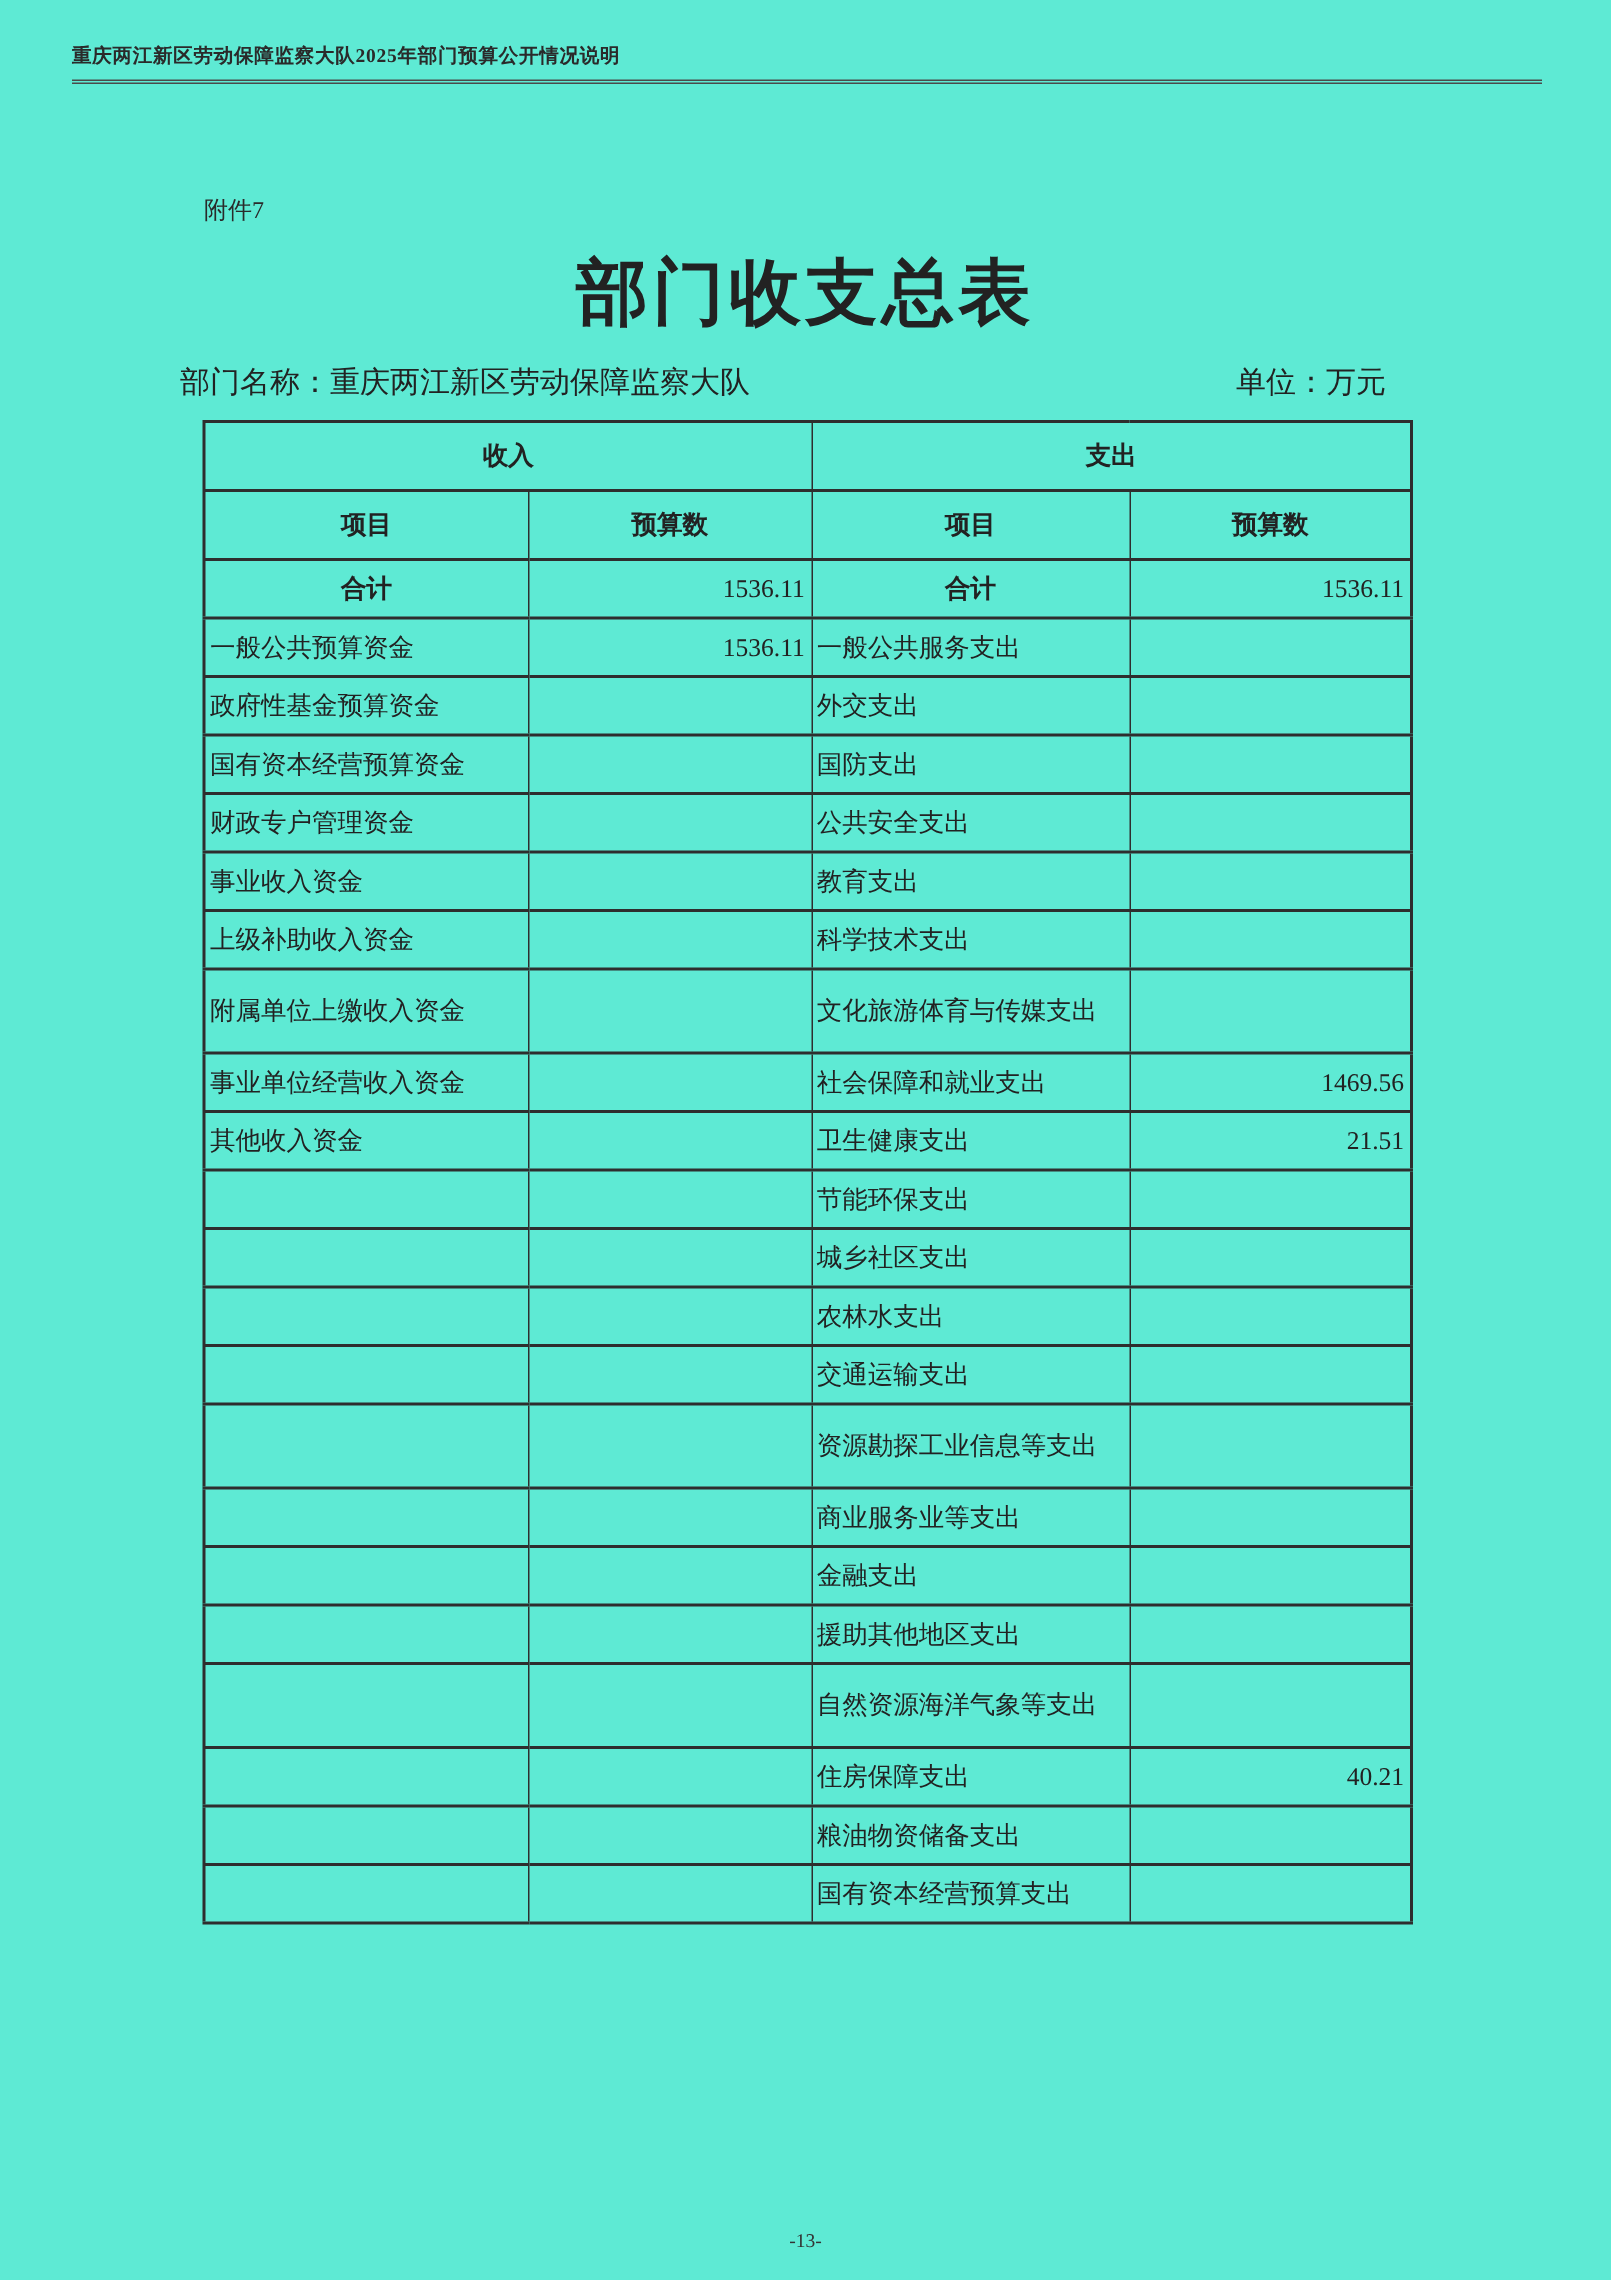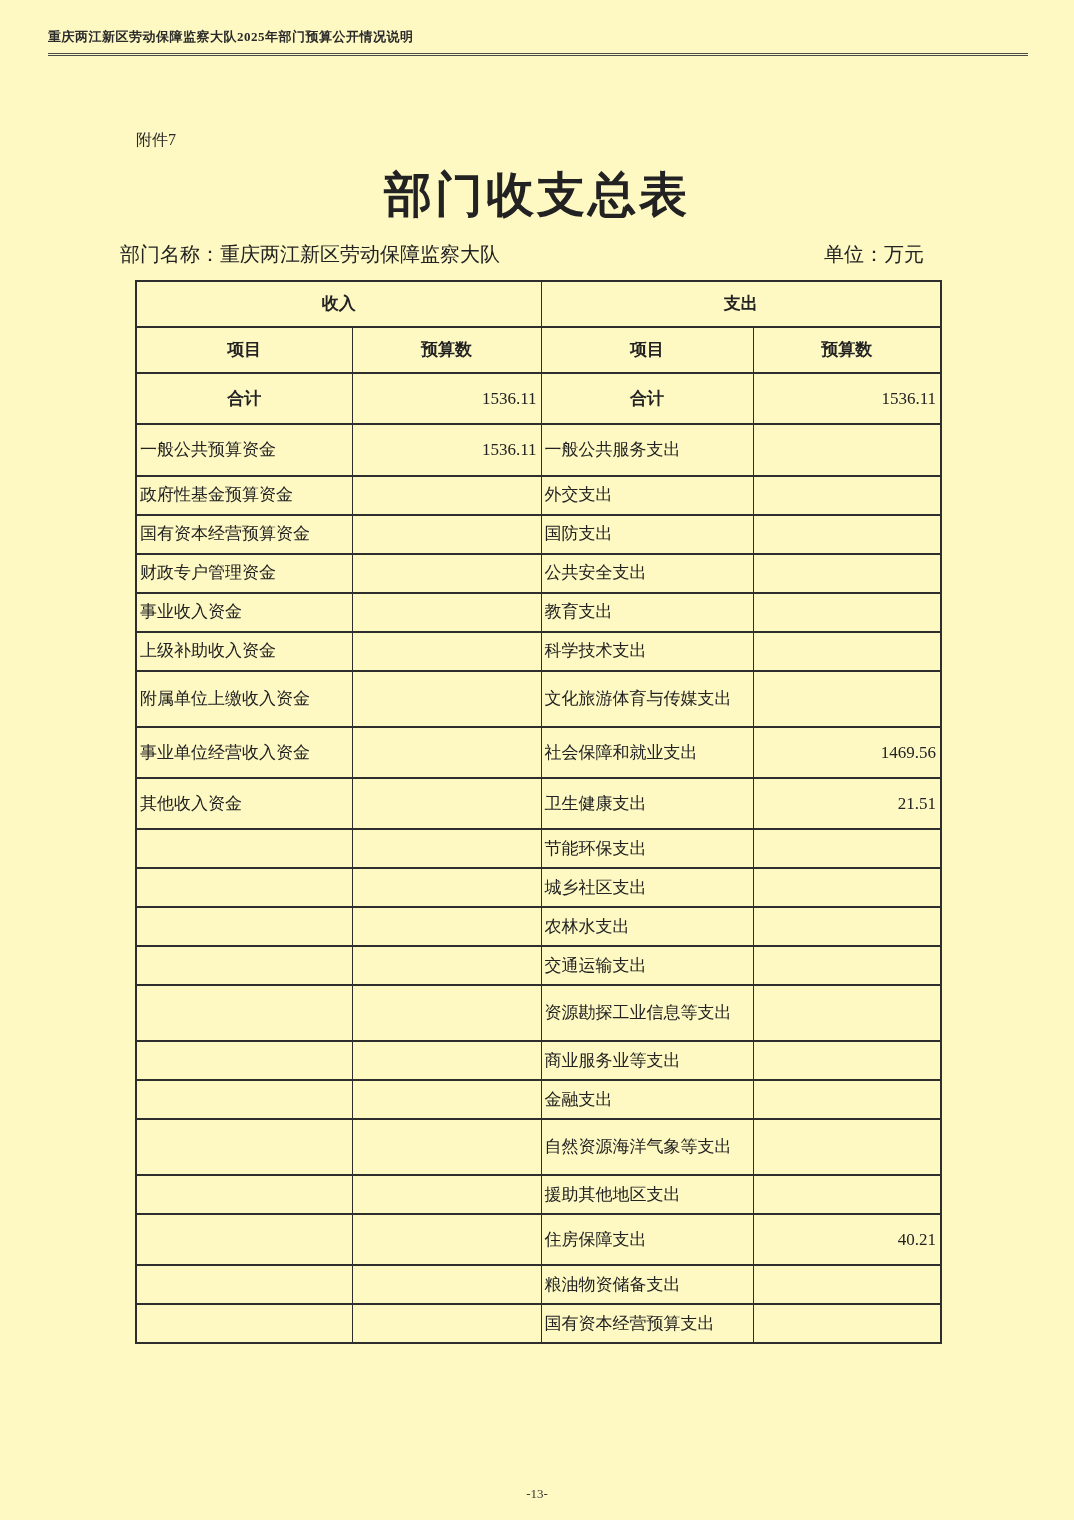--- a/index.html
+++ b/index.html
@@ -4,21 +4,21 @@
 <style>
   html, body {
     margin: 0;
     padding: 0;
     background: #ffffff;
   }
   .page {
     position: relative;
     width: 1074px;
     height: 1520px;
-    background: #fef9c3;
+    background: #5eead4;
     font-family: "Liberation Serif", "DejaVu Serif", serif;
     color: #1f1f1f;
     overflow: hidden;
   }
   .page-header {
     position: absolute;
     left: 48px;
     right: 46px;
     top: 28px;
     font-size: 13px;
@@ -89,21 +89,21 @@
     text-align: center;
     font-weight: bold;
     font-size: 17px;
   }
   td.item-cell {
     text-align: left;
     padding: 2px 3px;
   }
   td.value-cell {
     text-align: right;
-    padding: 14px 4px;
+    padding: 2px 4px;
   }
   tr.total-row td.item-cell {
     text-align: center;
     font-weight: bold;
   }
   .page-footer {
     position: absolute;
     left: 0;
     width: 100%;
     top: 1486px;
@@ -245,30 +245,30 @@
       <td class="value-cell"></td>
       <td class="item-cell">商业服务业等支出</td>
       <td class="value-cell"></td>
     </tr>
         <tr class="data-row">
       <td class="item-cell"></td>
       <td class="value-cell"></td>
       <td class="item-cell">金融支出</td>
       <td class="value-cell"></td>
     </tr>
+        <tr class="data-row">
+      <td class="item-cell"></td>
+      <td class="value-cell"></td>
+      <td class="item-cell">援助其他地区支出</td>
+      <td class="value-cell"></td>
+    </tr>
         <tr class="data-row tall">
       <td class="item-cell"></td>
       <td class="value-cell"></td>
       <td class="item-cell">自然资源海洋气象等支出</td>
-      <td class="value-cell"></td>
-    </tr>
-        <tr class="data-row">
-      <td class="item-cell"></td>
-      <td class="value-cell"></td>
-      <td class="item-cell">援助其他地区支出</td>
       <td class="value-cell"></td>
     </tr>
         <tr class="data-row">
       <td class="item-cell"></td>
       <td class="value-cell"></td>
       <td class="item-cell">住房保障支出</td>
       <td class="value-cell">40.21</td>
     </tr>
         <tr class="data-row">
       <td class="item-cell"></td>

